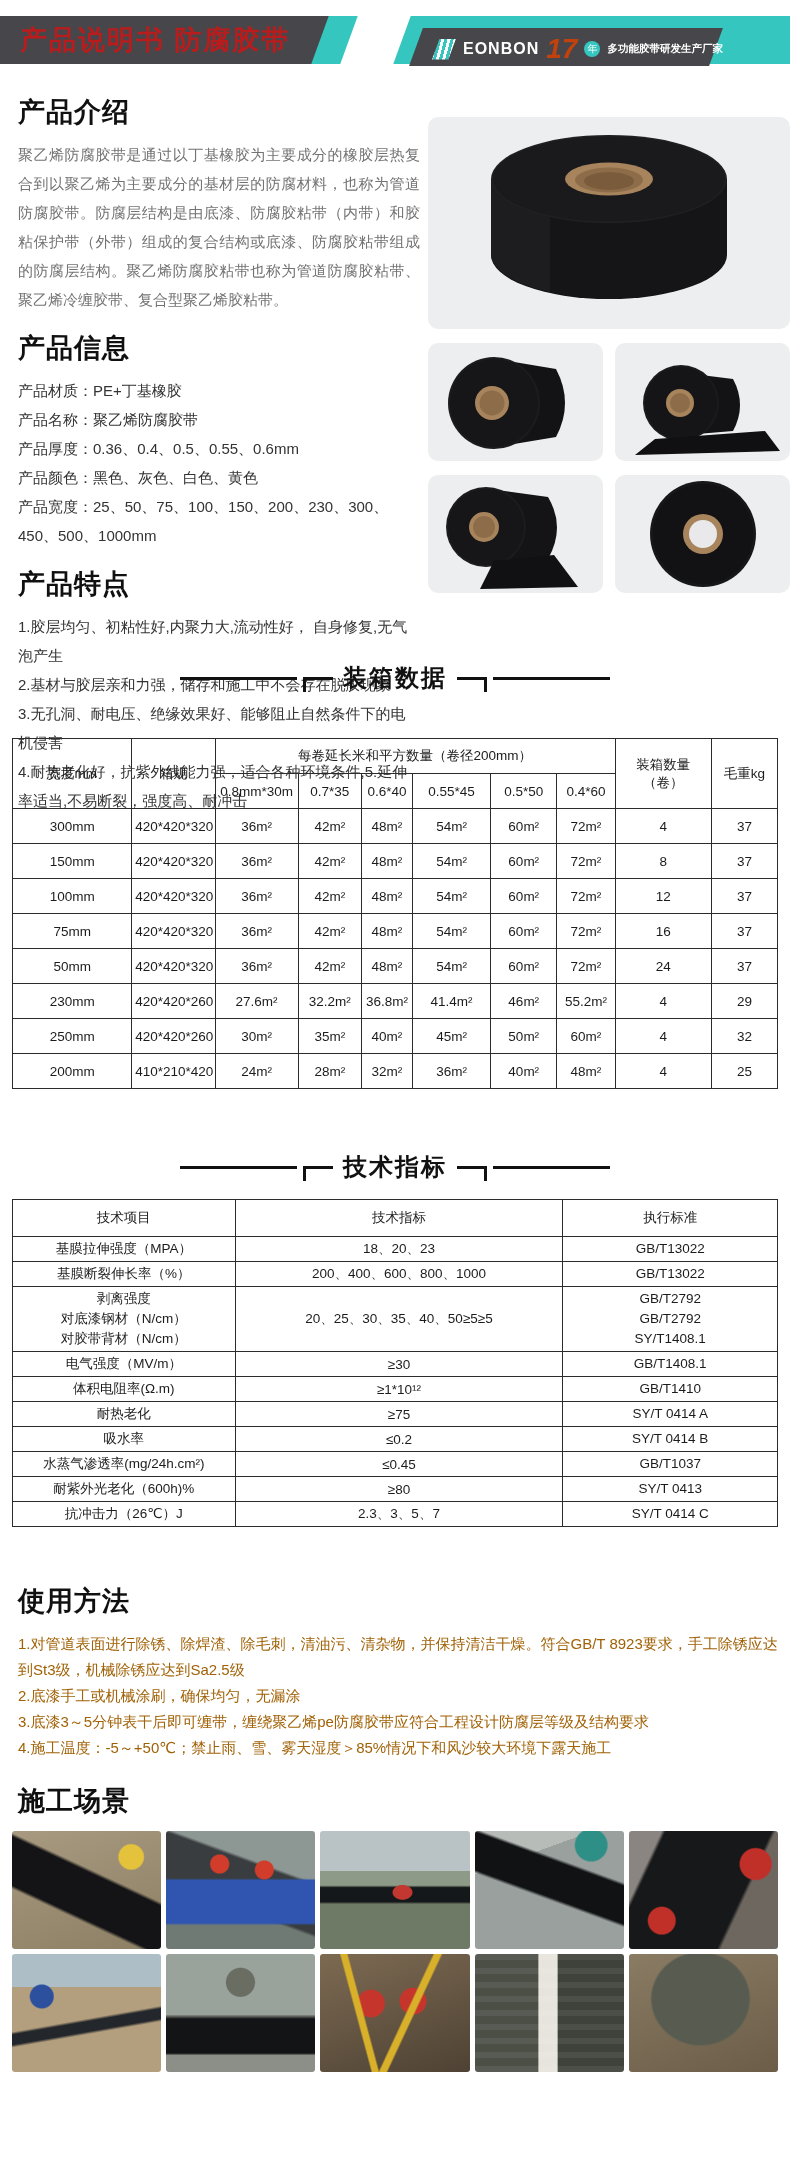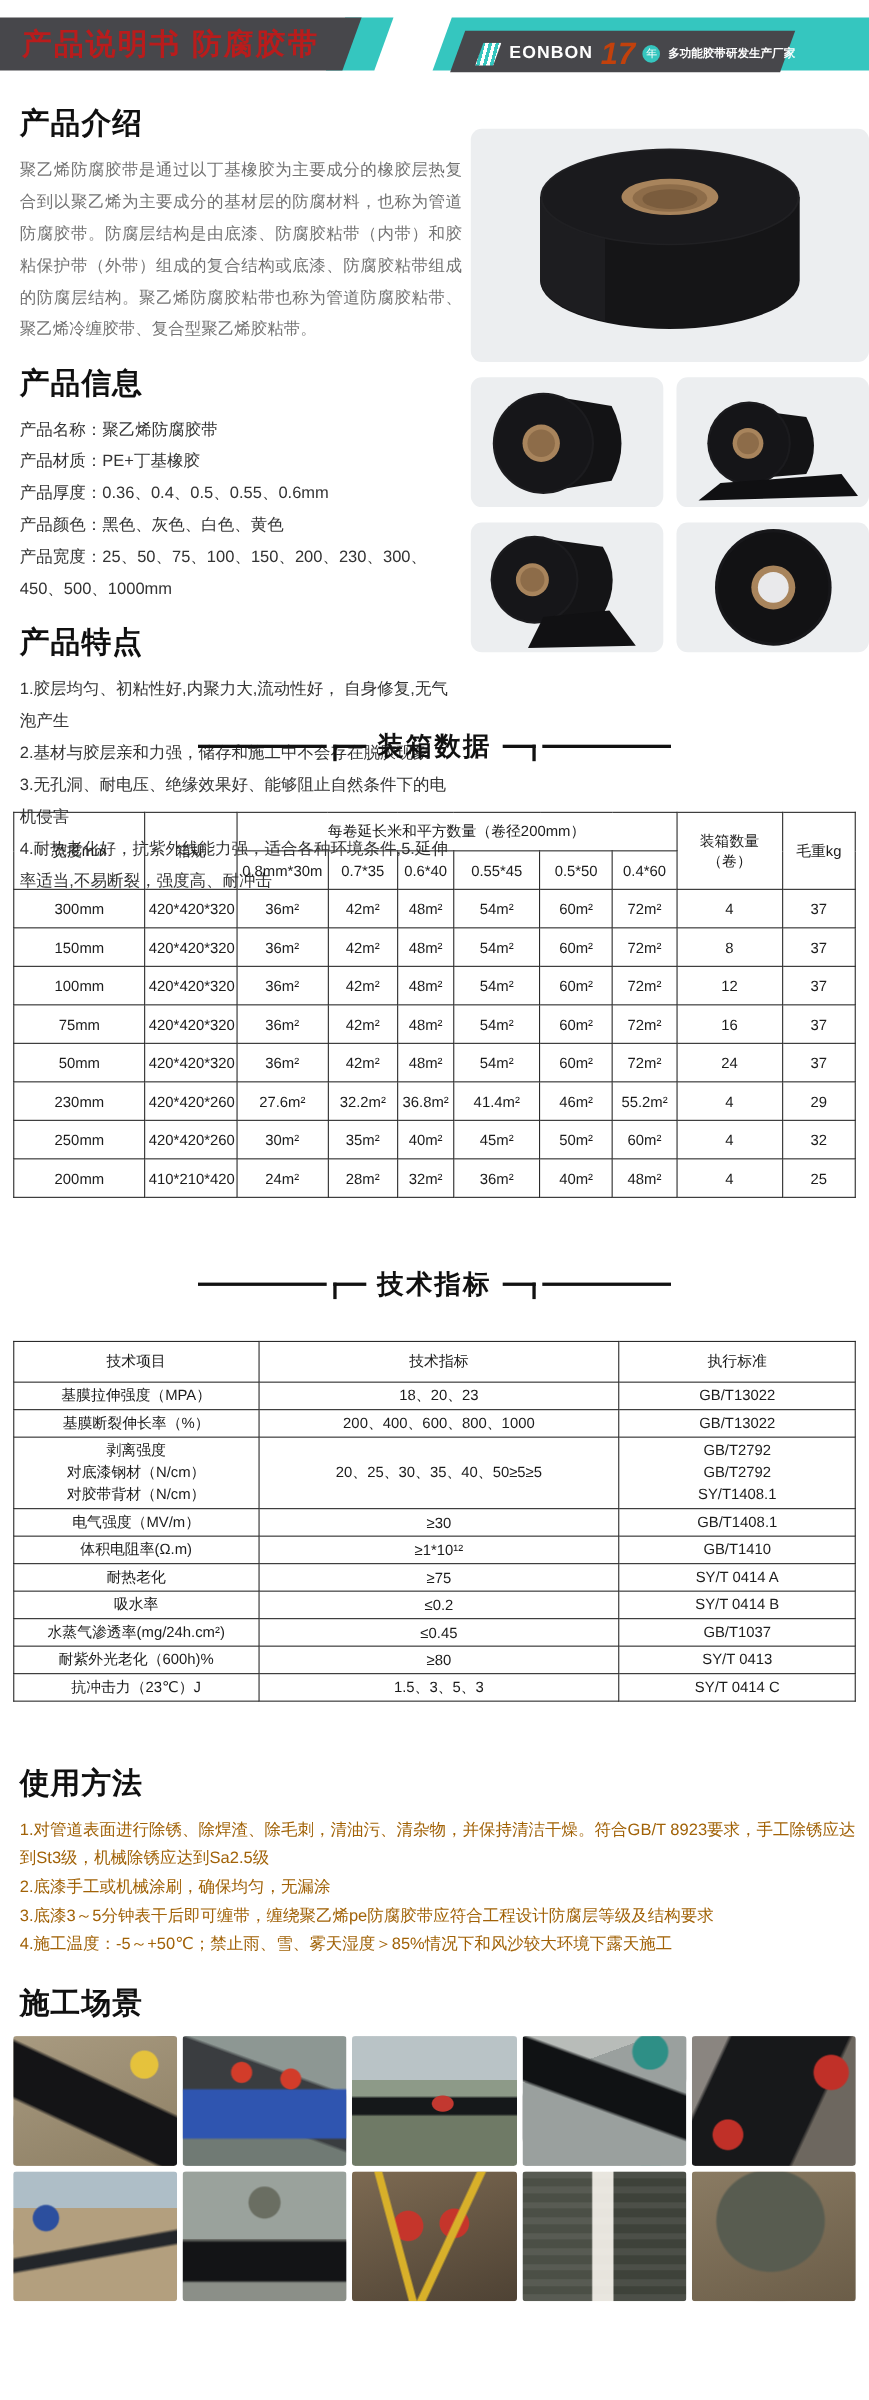--- a/index.html
+++ b/index.html
@@ -54,21 +54,21 @@
   .corner-r { width:30px; height:15px; border-top:3px solid #111; border-right:3px solid #111;
     transform:translateY(6px); margin:0 6px 0 10px; }
   .band-text { font-size:24px; font-weight:900; color:#111; letter-spacing:2px; }
   
   table { border-collapse:collapse; table-layout:fixed; margin:0 auto; width:766px;
     font-size:13.5px; color:#1c1c1c; }
   th, td { border:1px solid #2b2b2b; text-align:center; vertical-align:middle;
     font-weight:400; padding:2px 3px; overflow:hidden; }
   .packing-tbl { margin-top:42px; }
   .packing-tbl th, .packing-tbl td { height:35px; }
-  .specs-tbl { margin-top:34px; }
+  .specs-tbl { margin-top:14px; }
   .specs-tbl th { height:37px; }
   .specs-tbl td { height:22px; }
   .pre { white-space:pre-line; line-height:20px; }
   .specs-band { margin-top:60px; }
   
   .h-usage { margin:56px 0 12px 6px !important; }
   .usage-line { font-size:15px; line-height:26px; color:#a16207; margin-left:6px; }
   .h-scene { margin:22px 0 10px 6px !important; }
   .scene-grid { display:grid; grid-template-columns:repeat(5,1fr); gap:5px; margin-top:12px; }
   .scene-photo { height:118px; border-radius:3px; }
@@ -123,22 +123,22 @@
 </div>
 
 <div class="content">
 
   <div class="top-flex">
     <div class="col-left">
       <h2 class="sec h-intro">产品介绍</h2>
       <p class="intro-p">聚乙烯防腐胶带是通过以丁基橡胶为主要成分的橡胶层热复合到以聚乙烯为主要成分的基材层的防腐材料，也称为管道防腐胶带。防腐层结构是由底漆、防腐胶粘带（内带）和胶粘保护带（外带）组成的复合结构或底漆、防腐胶粘带组成的防腐层结构。聚乙烯防腐胶粘带也称为管道防腐胶粘带、聚乙烯冷缠胶带、复合型聚乙烯胶粘带。</p>
       <h2 class="sec h-mid">产品信息</h2>
       <div>
+          <div class="info-line">产品材质：PE+丁基橡胶</div>
           <div class="info-line">产品名称：聚乙烯防腐胶带</div>
-          <div class="info-line">产品材质：PE+丁基橡胶</div>
           <div class="info-line">产品厚度：0.36、0.4、0.5、0.55、0.6mm</div>
           <div class="info-line">产品颜色：黑色、灰色、白色、黄色</div>
           <div class="info-line">产品宽度：25、50、75、100、150、200、230、300、450、500、1000mm</div>
         </div>
       <h2 class="sec h-mid">产品特点</h2>
       <div>
           <div class="info-line">1.胶层均匀、初粘性好,内聚力大,流动性好， 自身修复,无气泡产生</div>
           <div class="info-line">2.基材与胶层亲和力强，储存和施工中不会存在脱胶现象</div>
           <div class="info-line">3.无孔洞、耐电压、绝缘效果好、能够阻止自然条件下的电机侵害</div>
           <div class="info-line">4.耐热老化好，抗紫外线能力强，适合各种环境条件,5.延伸率适当,不易断裂，强度高、耐冲击</div>
@@ -401,22 +401,22 @@
           <td class="pre">水蒸气渗透率(mg/24h.cm²)</td>
           <td>≤0.45</td>
           <td class="pre">GB/T1037</td>
         </tr>
         <tr>
           <td class="pre">耐紫外光老化（600h)%</td>
           <td>≥80</td>
           <td class="pre">SY/T 0413</td>
         </tr>
         <tr>
-          <td class="pre">抗冲击力（23℃）J</td>
-          <td>1.5、3、5、3</td>
+          <td class="pre">抗冲击力（26℃）J</td>
+          <td>2.3、3、5、7</td>
           <td class="pre">SY/T 0414 C</td>
         </tr>
       </tbody>
     </table>
 
   <h2 class="sec h-usage">使用方法</h2>
   <div>
       <div class="usage-line">1.对管道表面进行除锈、除焊渣、除毛刺，清油污、清杂物，并保持清洁干燥。符合GB/T 8923要求，手工除锈应达到St3级，机械除锈应达到Sa2.5级</div>
       <div class="usage-line">2.底漆手工或机械涂刷，确保均匀，无漏涂</div>
       <div class="usage-line">3.底漆3～5分钟表干后即可缠带，缠绕聚乙烯pe防腐胶带应符合工程设计防腐层等级及结构要求</div>

